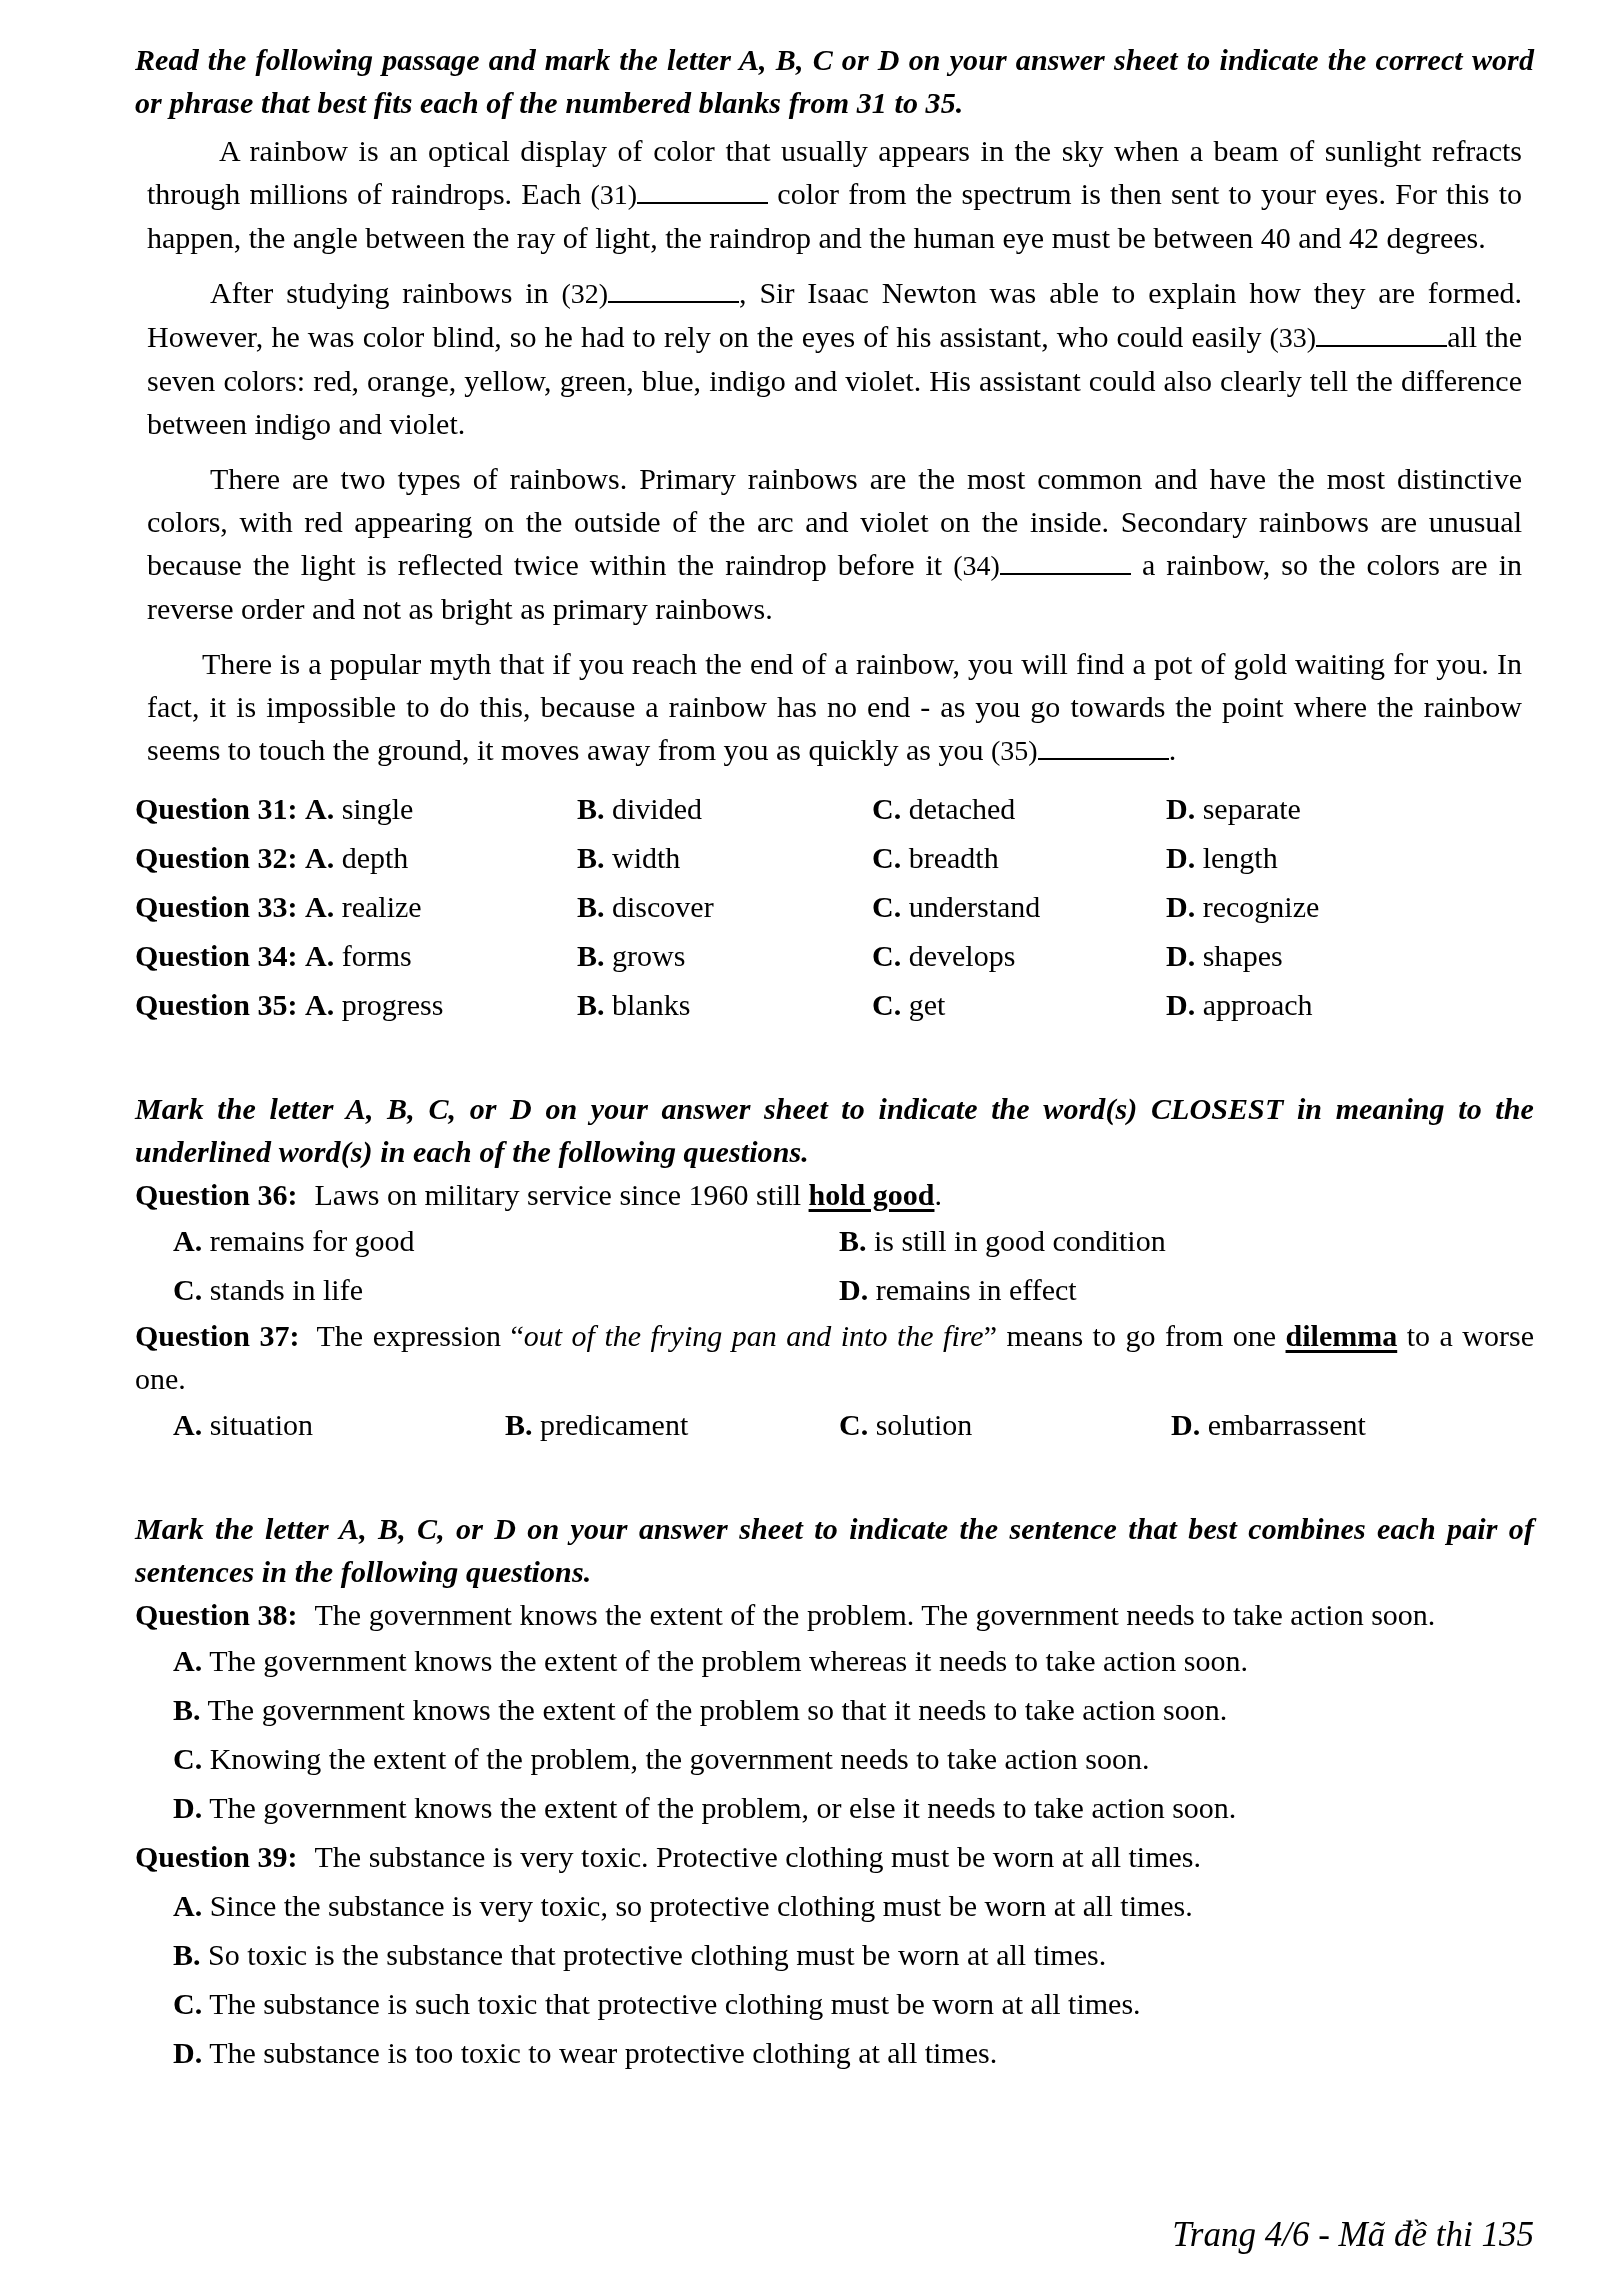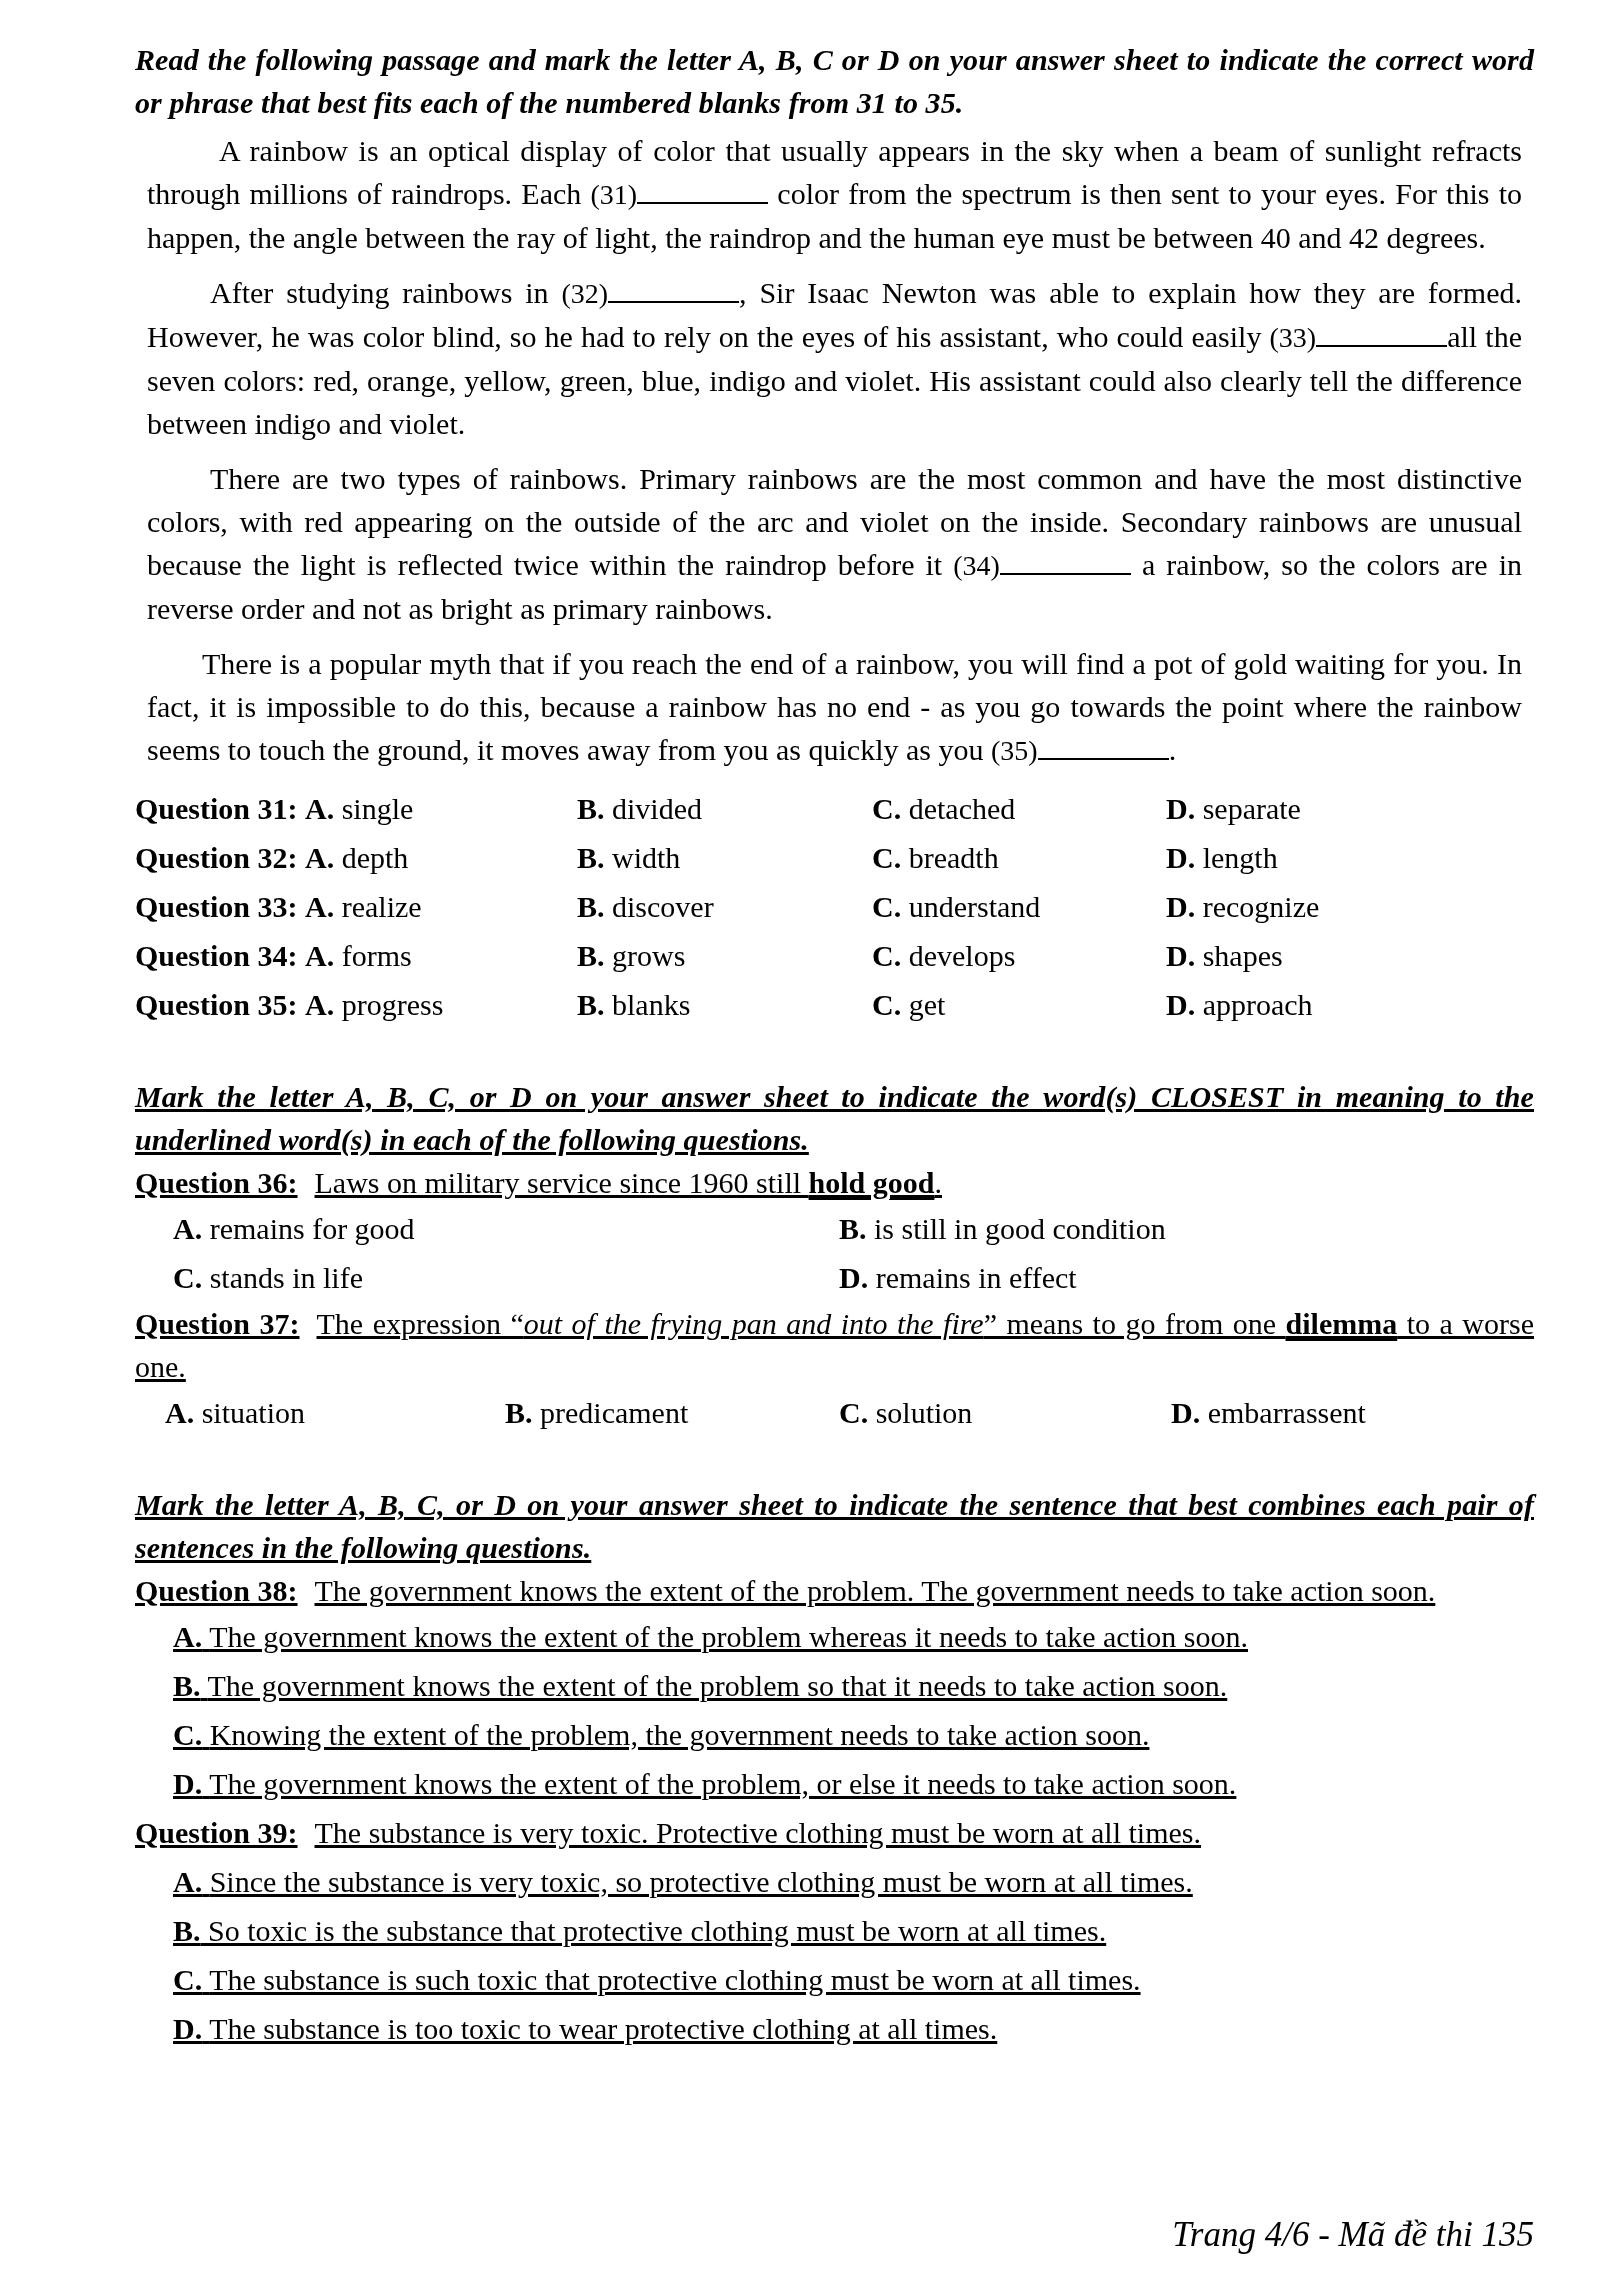--- a/index.html
+++ b/index.html
@@ -42,28 +42,28 @@
     position: relative;
     height: 49px;
     line-height: 49px;
   }
   .qrow .cell { position: absolute; top: 0; white-space: nowrap; }
   .c0 { left: 0; }
   .c1 { left: 442px; }
   .c2 { left: 737px; }
   .c3 { left: 1031px; }
   b, .b { font-weight: bold; }
-  .sec { margin-top: 46px; text-decoration: underline; }
+  .sec { margin-top: 58px; }
   .qline { line-height: 43px; margin: 0; text-align: justify; }
   .qline .qlabel { font-weight: bold; margin-right: 17px; }
   .opt2 { position: relative; height: 49px; line-height: 49px; text-align: right; }
   .opt2 .cell { position: absolute; top: 0; white-space: nowrap; }
   .o2a { left: 38px; }
   .o2b { left: 704px; }
-  .opt4 .o4a { left: 30px; }
+  .opt4 .o4a { left: 38px; }
   .opt4 .o4b { left: 370px; }
   .opt4 .o4c { left: 704px; }
   .opt4 .o4d { left: 1036px; }
   .optline { line-height: 49px; padding-left: 38px; white-space: nowrap; }
   .ul { text-decoration: underline; text-decoration-thickness: 2.6px; text-underline-offset: 3.9px; font-weight: bold; }
   .footer {
     position: absolute;
     right: 89px;
     top: 2215px;
     font-style: italic;

